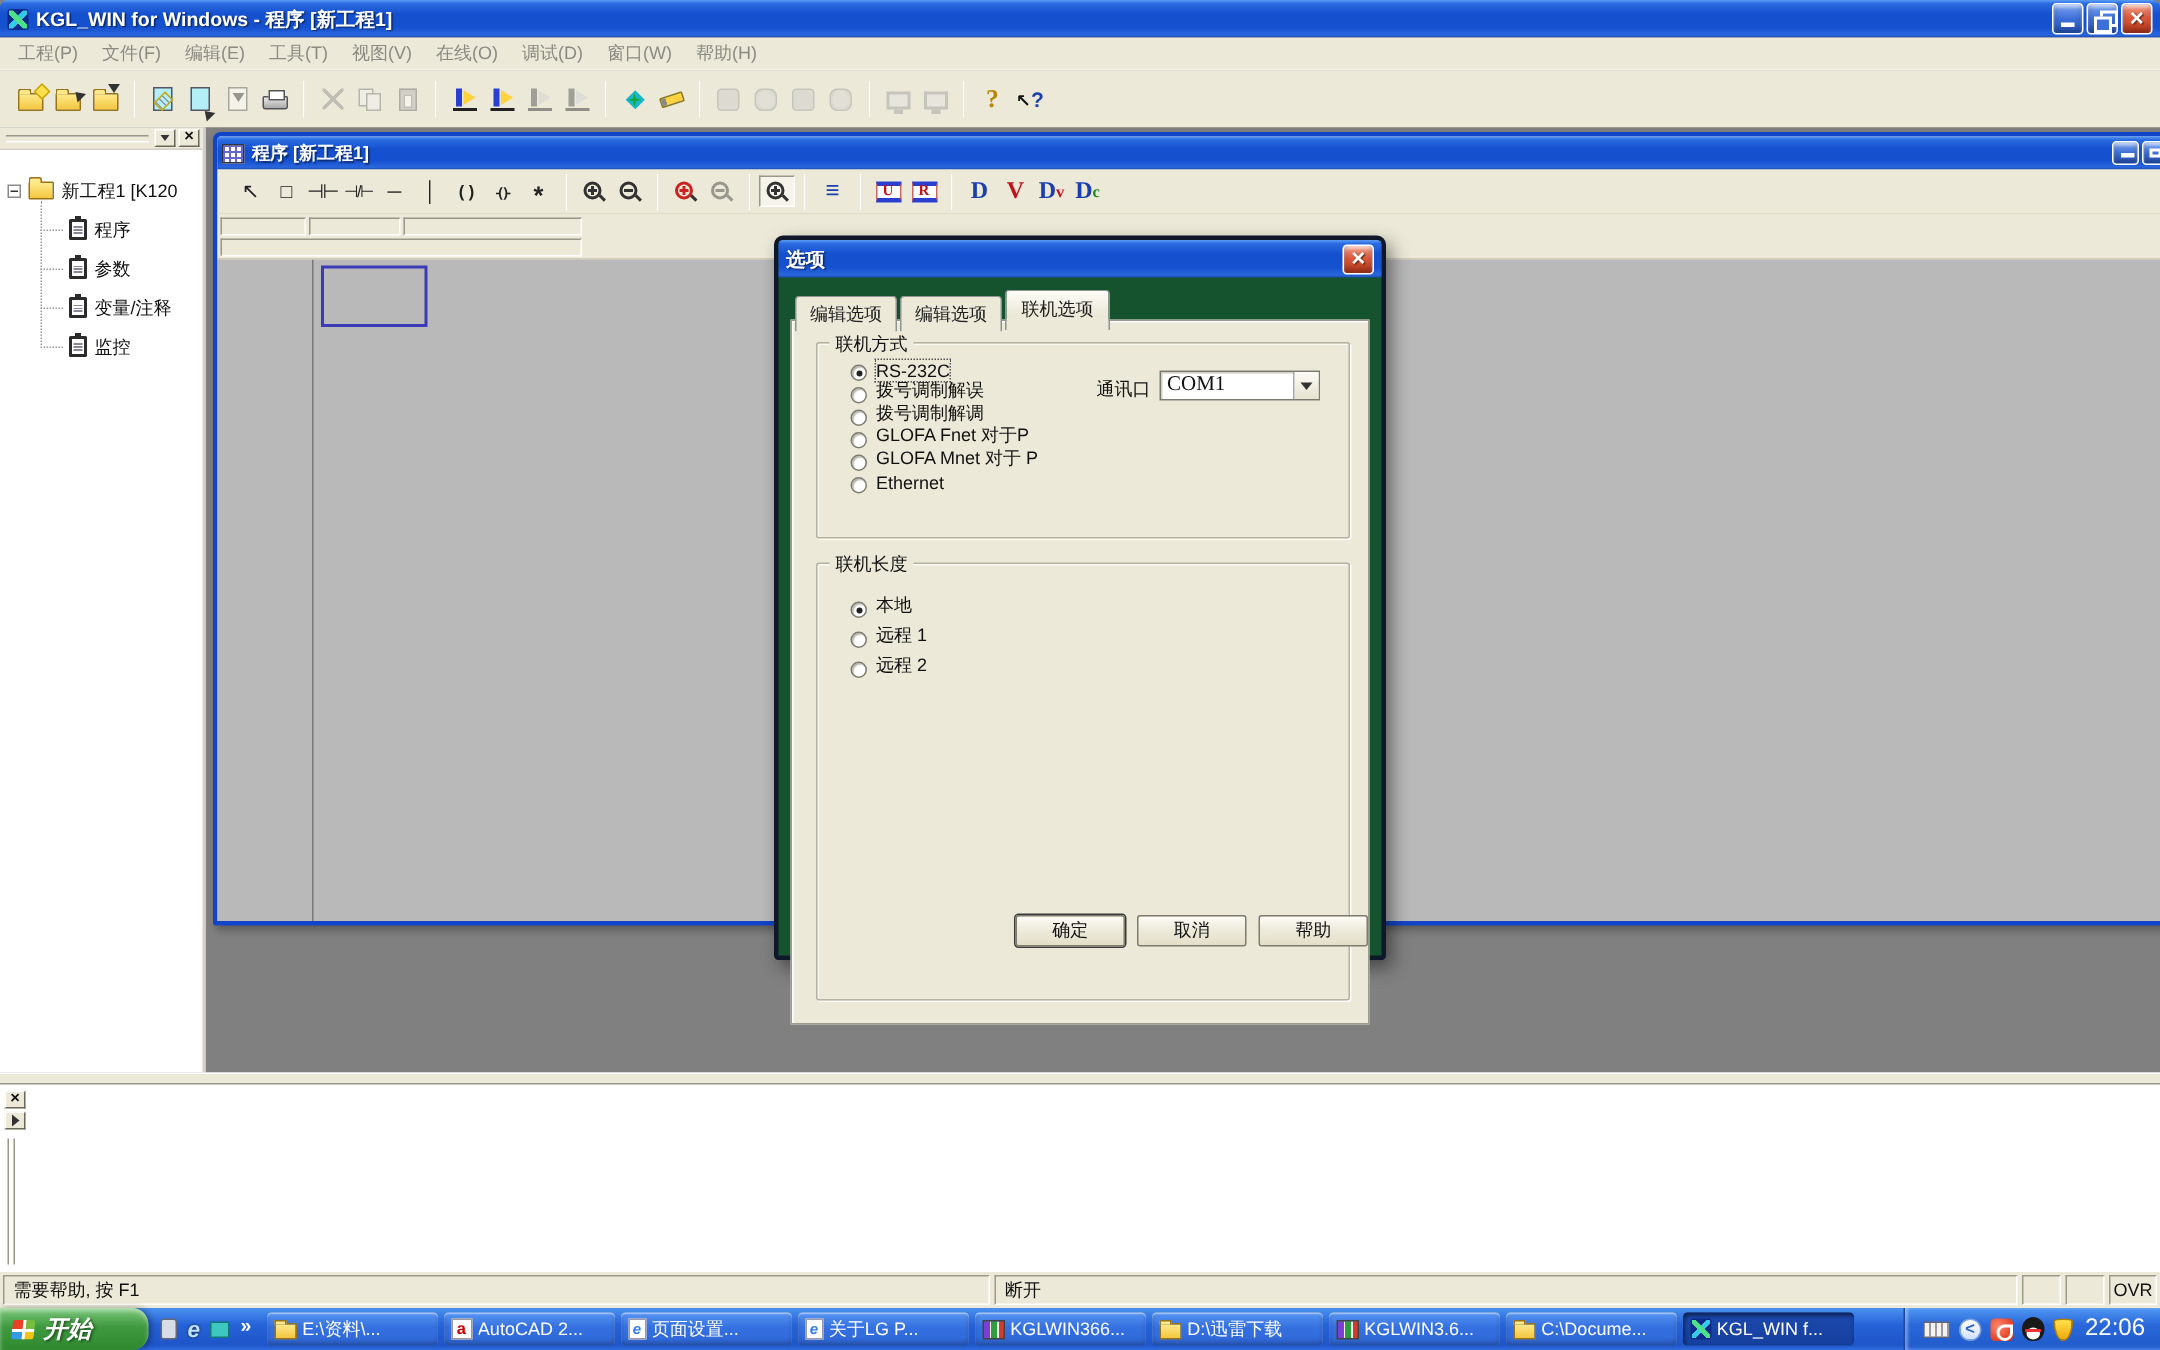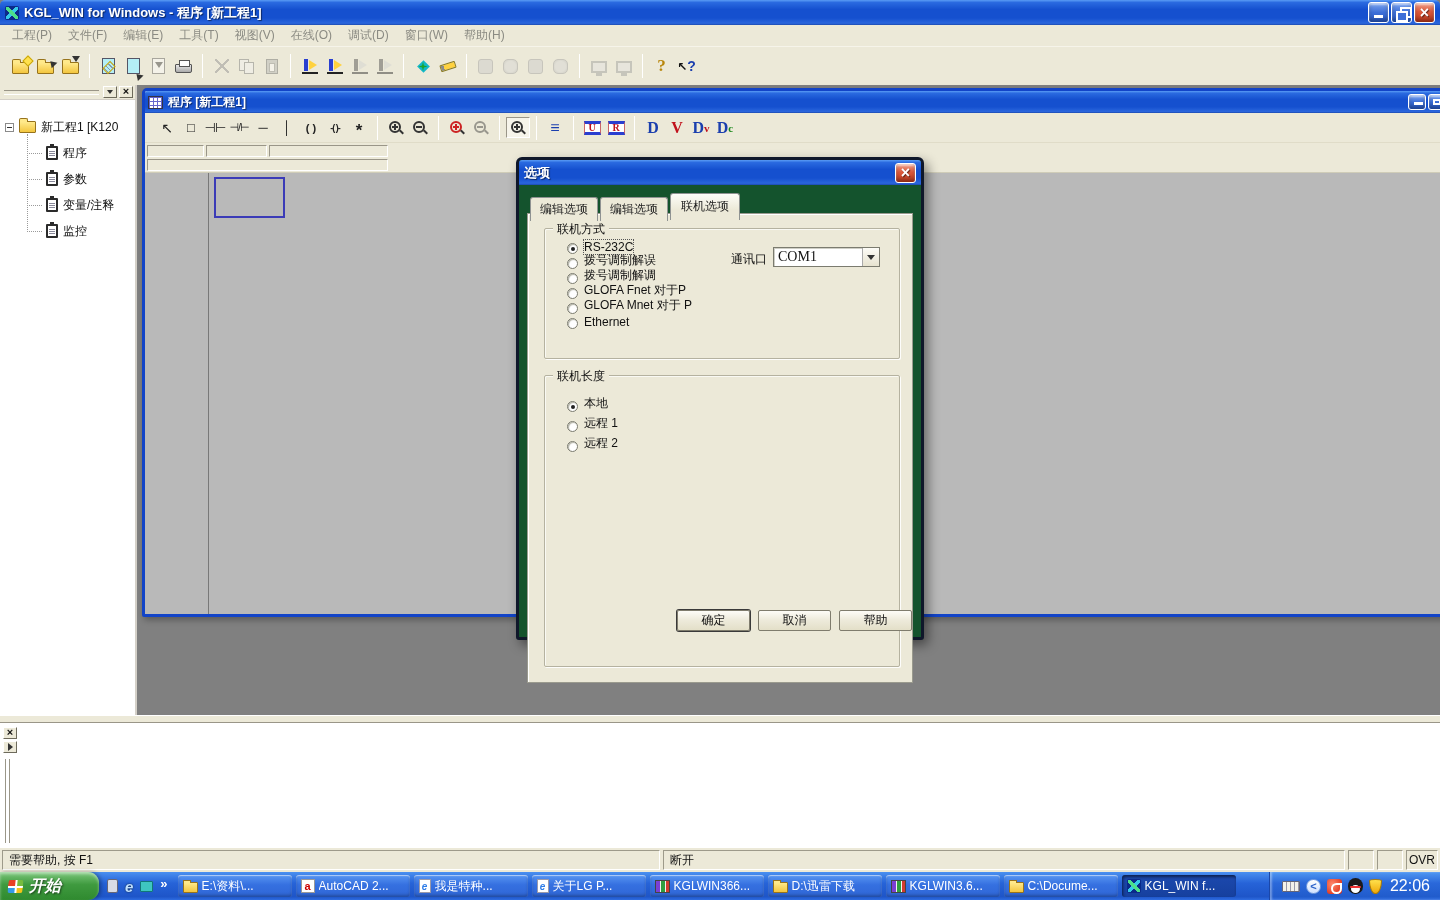--- a/index.html
+++ b/index.html
@@ -507,21 +507,21 @@
     <div class="task">
       <span class="tfolder"></span>
       <span class="lbl">E:\资料\...</span>
     </div>
     <div class="task">
       <span class="acad"></span>
       <span class="lbl">AutoCAD 2...</span>
     </div>
     <div class="task">
       <span class="iedoc"></span>
-      <span class="lbl">我是特种...</span>
+      <span class="lbl">页面设置...</span>
     </div>
     <div class="task">
       <span class="iedoc"></span>
       <span class="lbl">关于LG  P...</span>
     </div>
     <div class="task">
       <span class="rar"></span>
       <span class="lbl">KGLWIN366...</span>
     </div>
     <div class="task">

